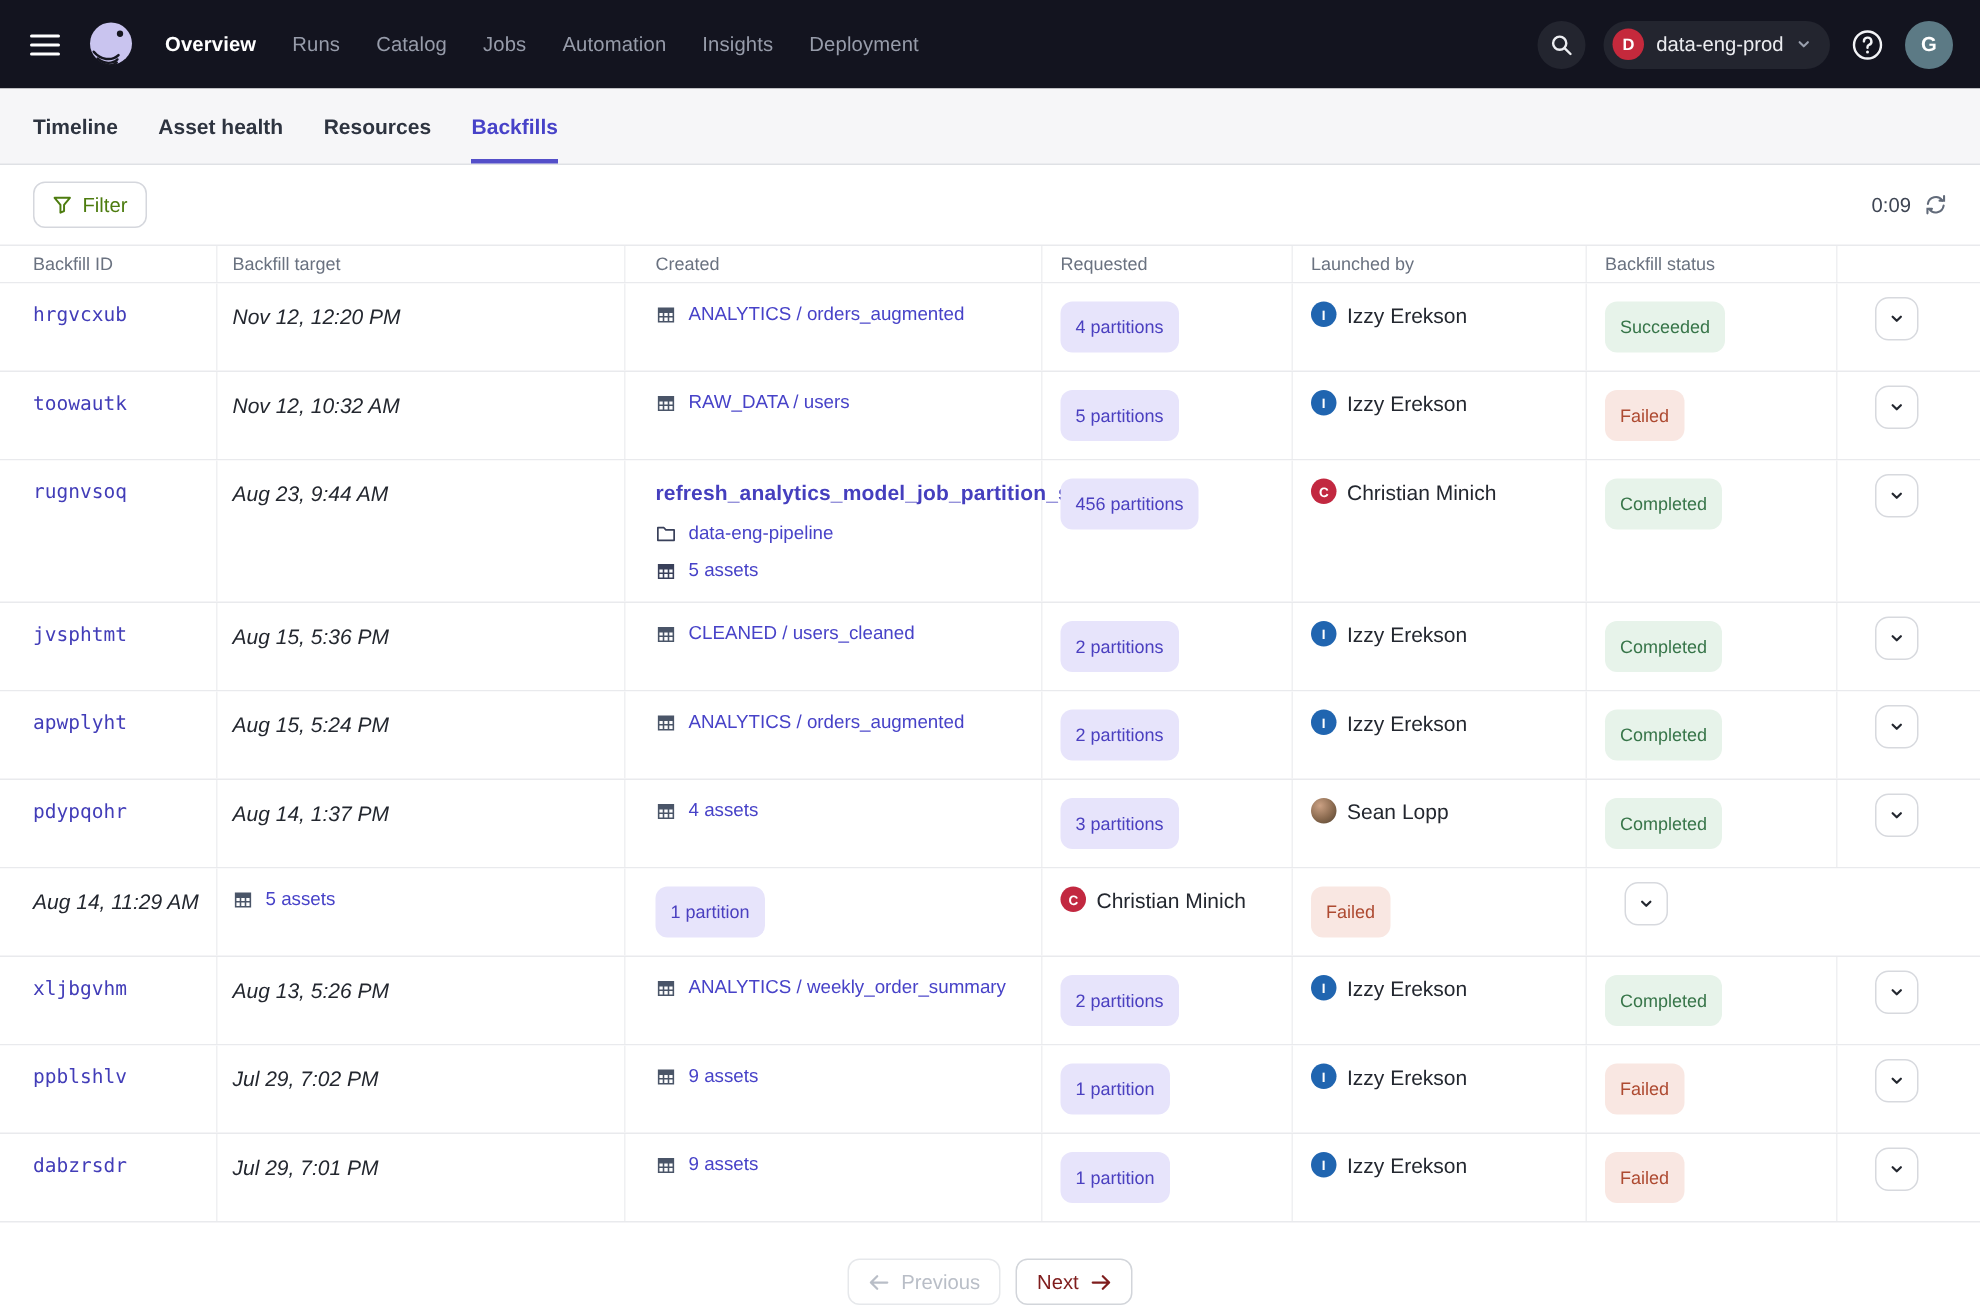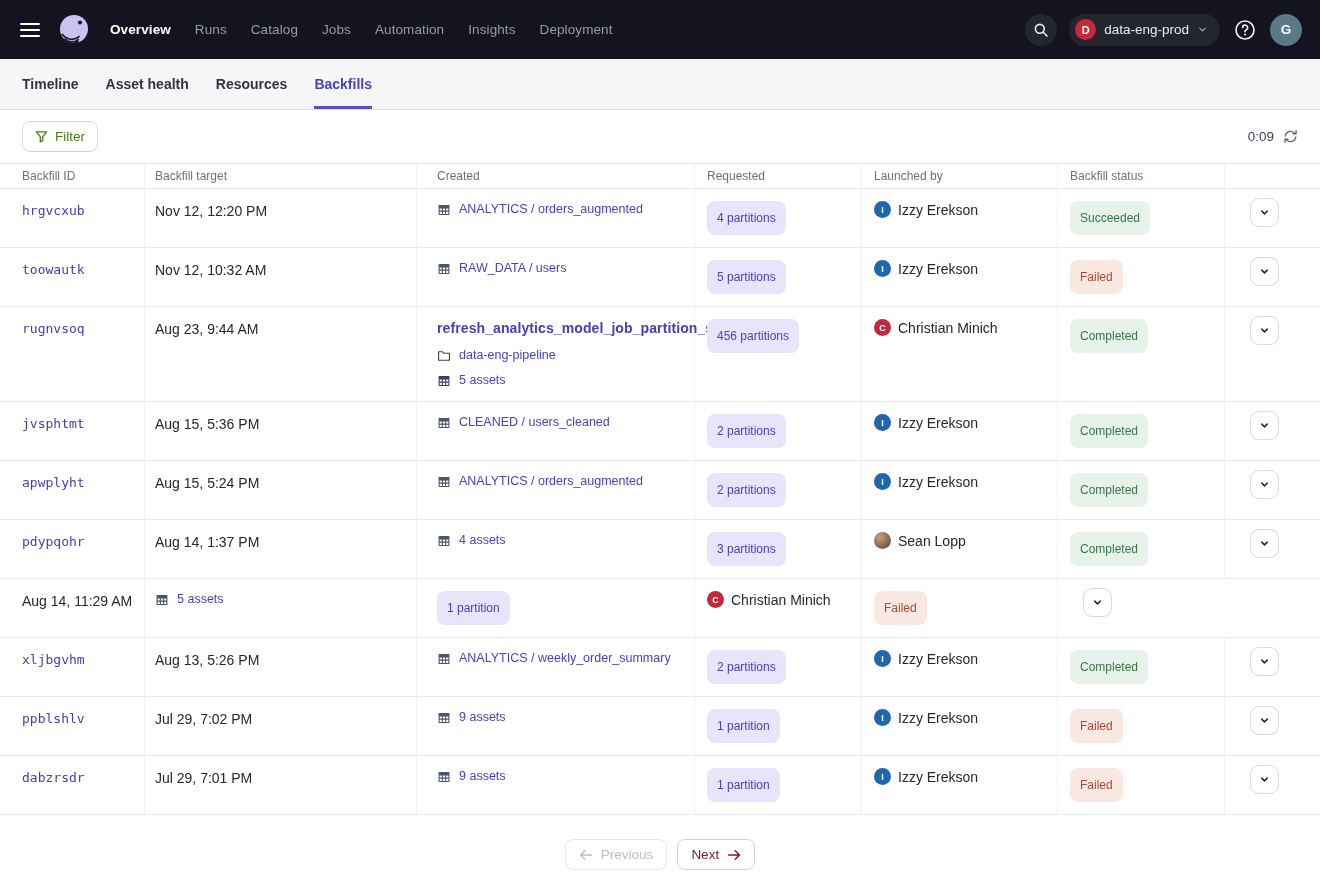--- a/index.html
+++ b/index.html
@@ -44,21 +44,21 @@
   .th:nth-child(3) { padding-left:20px; }
   .th:last-child { border-right:none; }
   .row { border-bottom:1px solid #E9EAED; min-height:52px; align-items:start; background:#fff; }
   .row.tall { min-height:91px; }
   .cell { padding:12px 10px 12px 12px; border-right:1px solid #EFF0F2; min-height:100%; }
   .cell:first-child { padding-left:22px; }
   .cell:nth-child(2) { padding-left:10px; }
   .cell:nth-child(3) { padding-left:20px; }
   .cell:last-child { border-right:none; padding-top:9px; }
   .mono-link { font-family:"DejaVu Sans Mono","Liberation Mono",monospace; font-size:13px; color:#423DB8; text-decoration:none; cursor:pointer; }
-  .created-text { font-size:14px; color:#23272F; line-height:20px; }
+  .created-text { font-size:14px; color:#23272F; line-height:20px;font-style:italic; }
   .target-line { display:flex; align-items:center; gap:8px; }
   .target-icon { color:#4A5568; display:flex; flex:0 0 auto; }
   .asset-link { font-size:12.5px; color:#4742C8; text-decoration:none; cursor:pointer; line-height:17px; }
   .job-link { font-size:14px; font-weight:600; color:#453FBE; text-decoration:none; cursor:pointer; line-height:19px; letter-spacing:.1px; }
   .sub-list { margin-top:9px; display:flex; flex-direction:column; gap:8px; }
   .sub-item { display:flex; align-items:center; gap:8px; }
   .sub-icon { color:#39405A; display:flex; }
   .pill { display:inline-flex; align-items:center; height:24px; padding:17px 10px; border-radius:8px; font-size:12px; white-space:nowrap; }
   .pill-partitions { background:#E7E4FB; color:#4B40C0; }
   .pill-success { background:#E7F3EA; color:#377549; }

